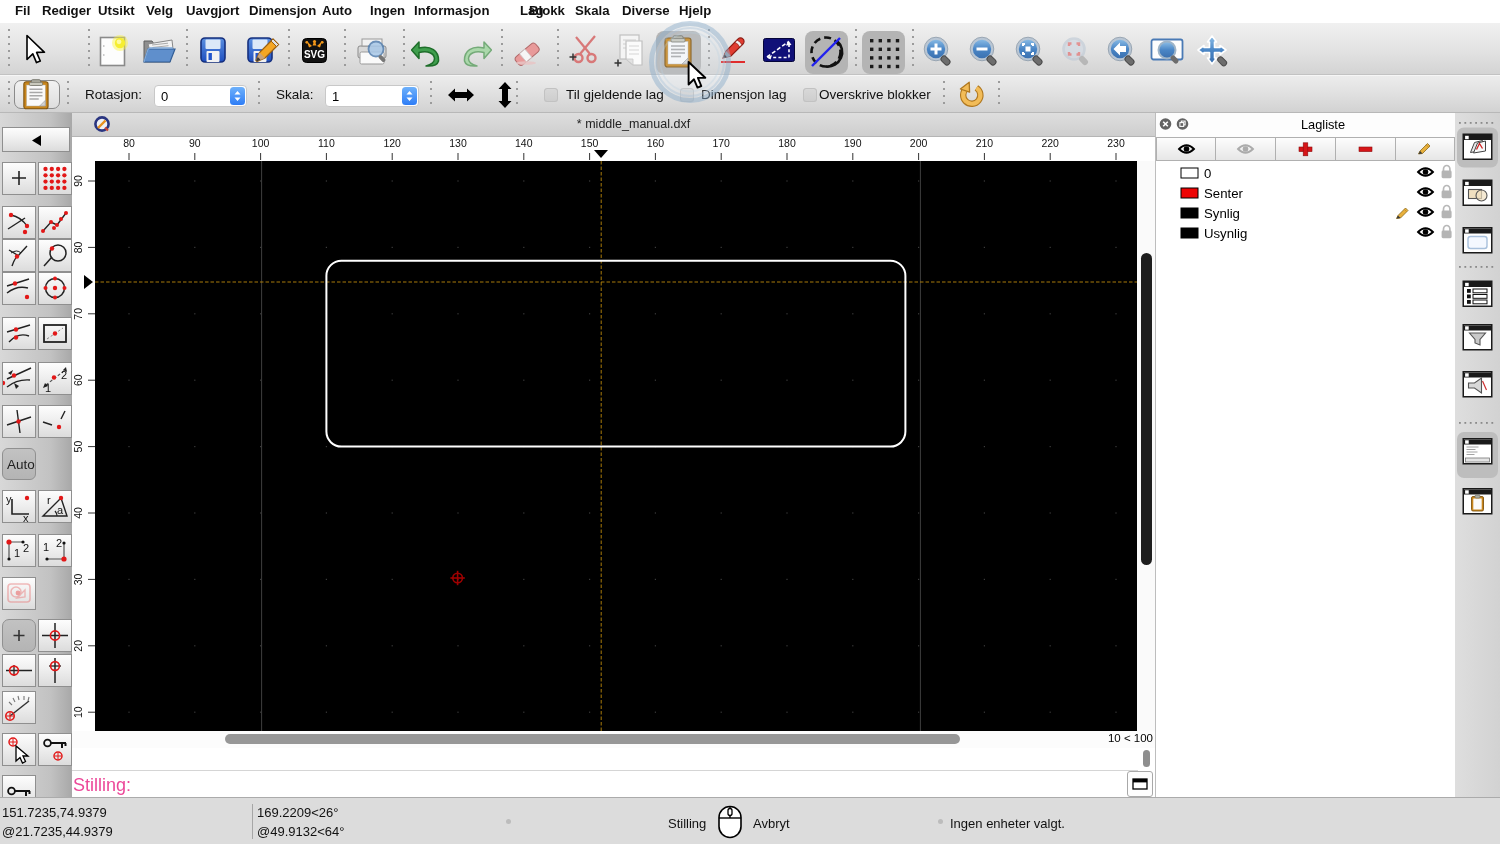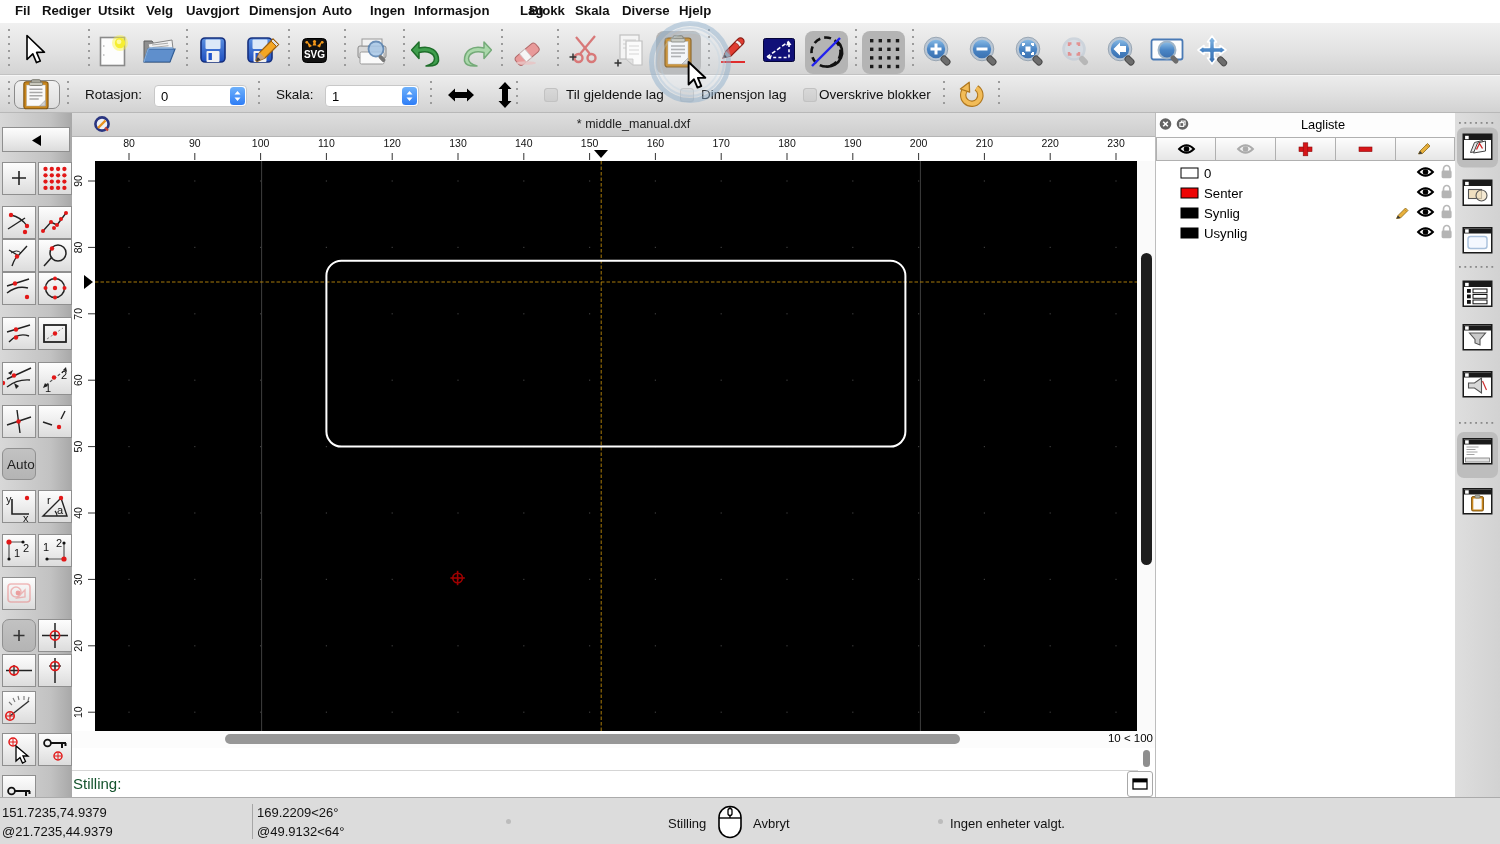--- a/index.html
+++ b/index.html
@@ -778,21 +778,21 @@
         <line x1="362.6" y1="409.8" x2="362.6" y2="424.2"></line>
       </g>
     </svg>
   </div>
   <div class="abs" id="vscroll"></div>
   <div class="abs" id="vthumb"></div>
   <div class="abs" id="scrollrow"></div>
   <div class="abs" id="hthumb"></div>
   <div class="abs" id="gridinfo">10 &lt; 100</div>
   <div class="abs" id="cmd2">
-    <span style="position:absolute;left:1px;top:4px;font-size:15px;color:#14532d">Stilling:</span>
+    <span style="position:absolute;left:1px;top:4px;font-size:18px;color:#ec4899">Stilling:</span>
   </div>
   <div class="abs" id="cmdsb" style="left:1138px;top:748px;width:17px;height:23px;background:#fff;">
     <div style="position:absolute;left:5px;top:2px;width:7px;height:17px;background:#8e8e8e;border-radius:3.5px"></div>
   </div>
   <div class="abs" id="cmdbtn" style="left:1127px;top:771px;width:26px;height:26px;background:#fdfdfd;border:1px solid #a8a8a8;border-radius:3px;">
     <svg width="24" height="24">
         <g>
       <rect x="5" y="7" width="14" height="10" fill="#fff" stroke="#000" stroke-width="1.3"></rect>
       <rect x="5" y="7" width="14" height="3.4" fill="#000"></rect>
     </g>

